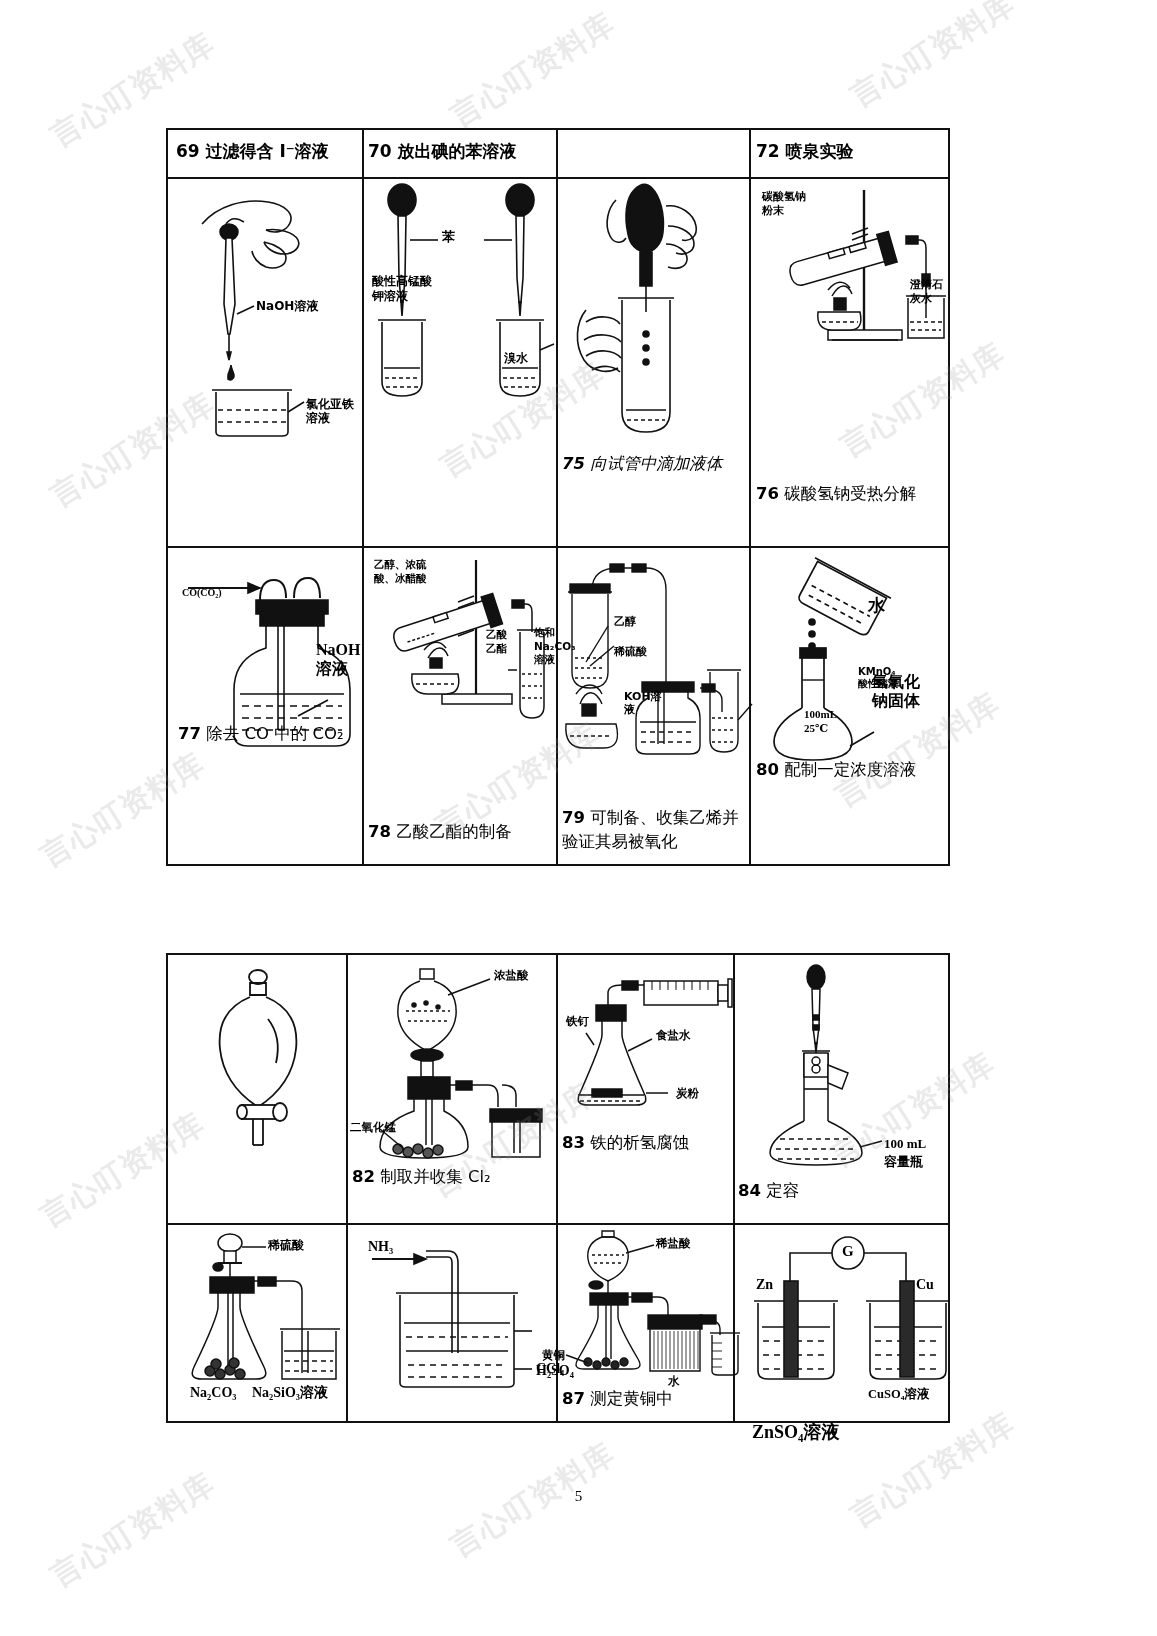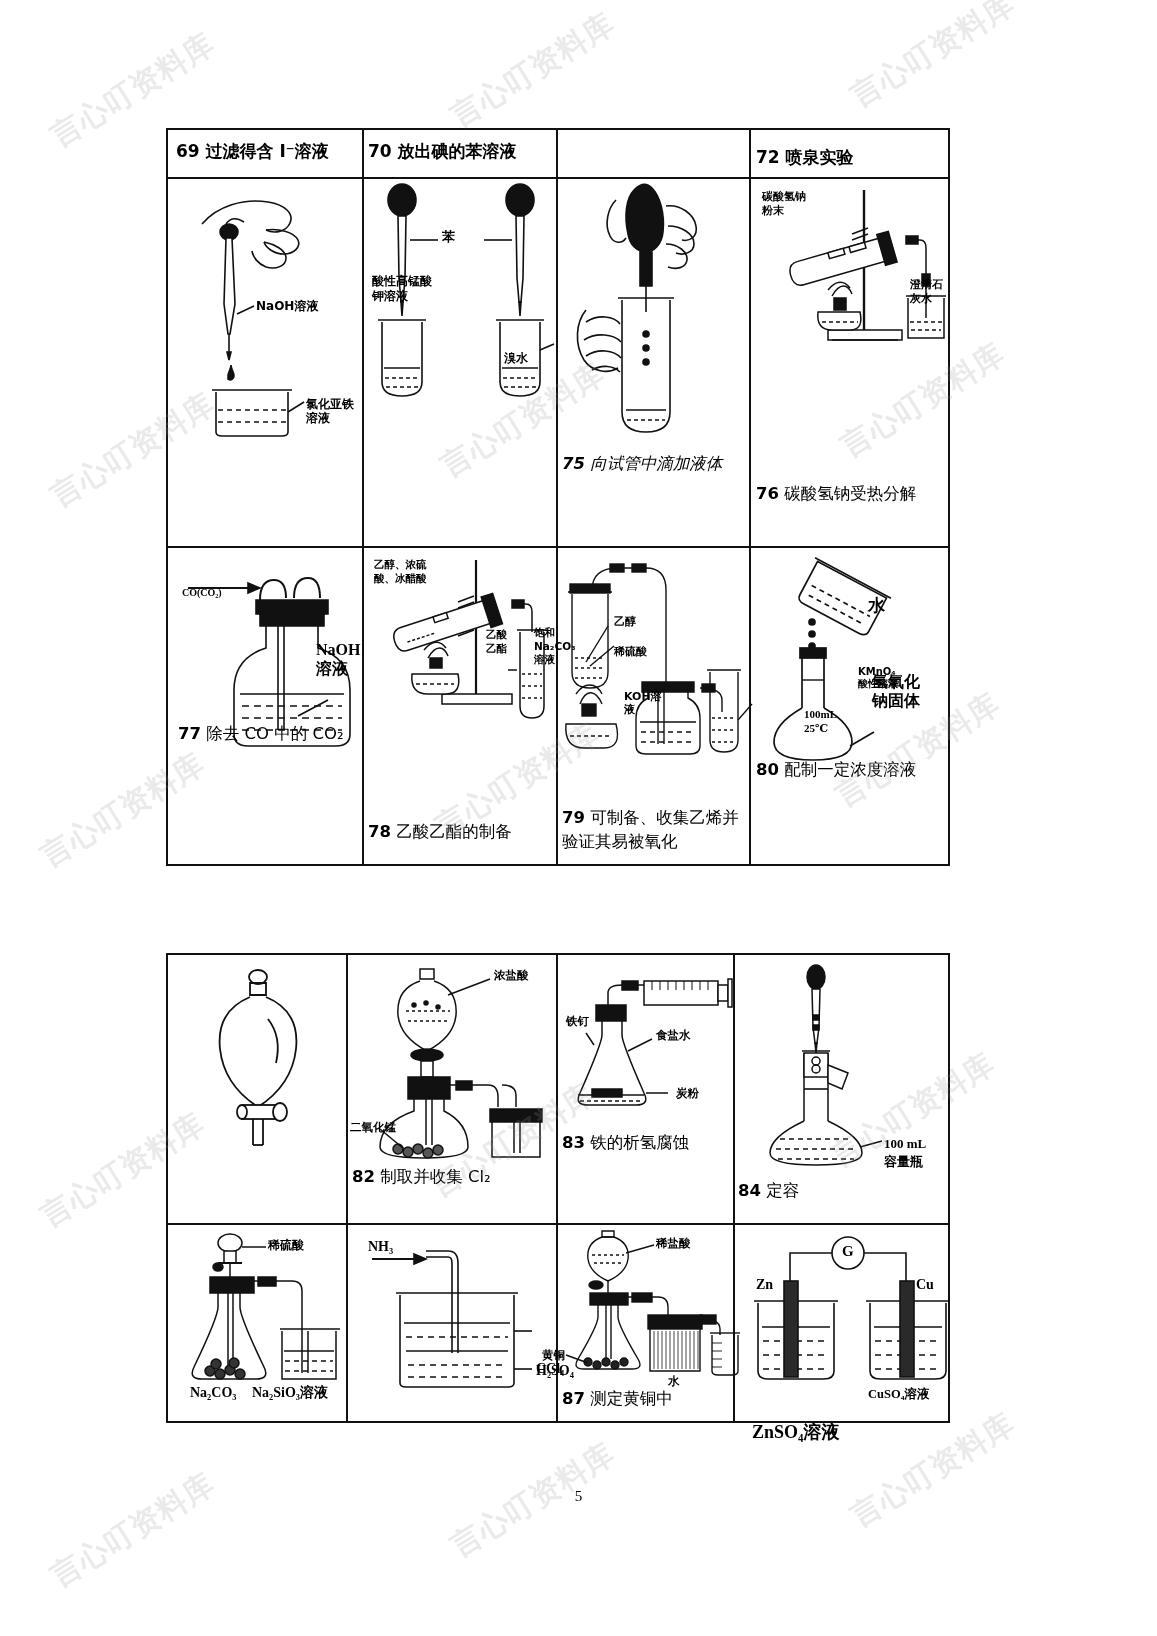--- a/index.html
+++ b/index.html
@@ -88,21 +88,21 @@
     <div class="vline" style="left:194px;"></div>
     <div class="vline" style="left:388px;"></div>
     <div class="vline" style="left:581px;"></div>
     <div class="hline" style="top:47px;"></div>
     <div class="hline" style="top:416px;"></div>
   </div>
 
   <div class="cell hdr" style="left:8px;top:10px;width:186px;">69 过滤得含 I⁻溶液</div>
   <div class="cell hdr" style="left:200px;top:10px;width:186px;">70 放出碘的苯溶液</div>
   <div class="cell hdr" style="left:394px;top:10px;width:186px;"></div>
-  <div class="cell hdr" style="left:588px;top:10px;width:186px;margin-top:6px;">72 喷泉实验</div>
+  <div class="cell hdr" style="left:588px;top:10px;width:186px;">72 喷泉实验</div>
 
   <div class="fig" style="left:14px;top:54px;">
     <svg width="180" height="250" viewBox="0 0 180 250">
       <g fill="none" stroke="#111" stroke-width="1.6">
 
         <path d="M20 40 C35 22 62 14 86 18 C104 21 112 30 108 39 C104 48 92 50 84 46"></path>
         <path d="M84 46 C96 44 112 48 116 56 C119 63 112 70 102 70 C92 70 84 64 82 58"></path>
         <path d="M82 58 C92 60 104 66 104 74 C104 82 94 86 84 83 C76 80 71 73 70 67"></path>
         <path d="M62 38 C54 33 48 34 44 40"></path>
         <ellipse cx="47" cy="48" rx="9" ry="8" fill="#111" stroke="#111"></ellipse>

